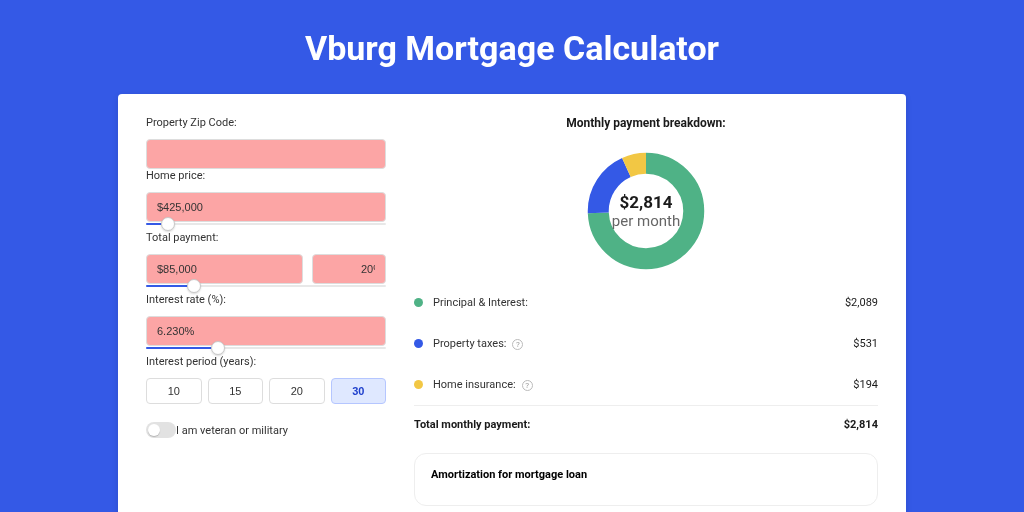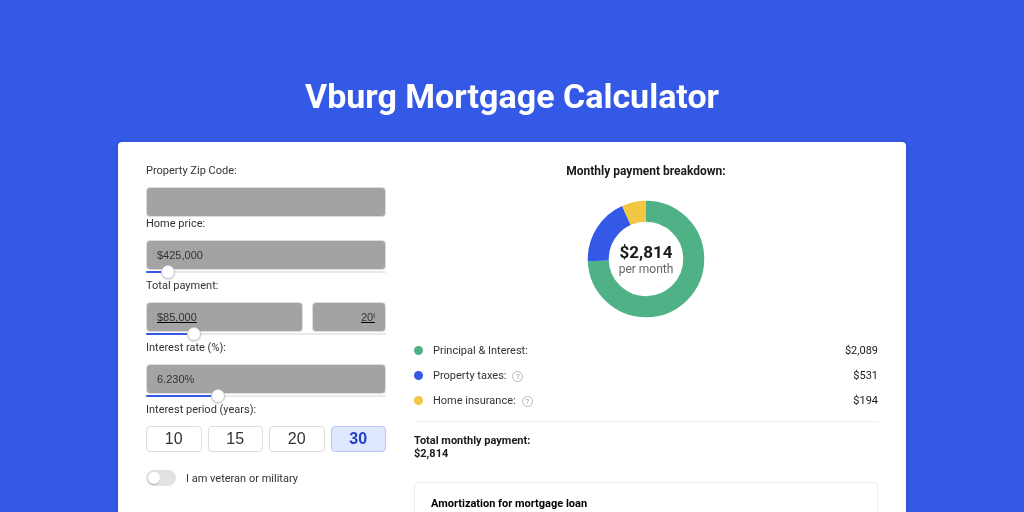--- a/index.html
+++ b/index.html
@@ -1,58 +1,58 @@
 <!DOCTYPE html>
 <html><head>
 <meta charset="utf-8">
 <style>
   * { box-sizing: border-box; margin:0; padding:0; }
   html,body { width:1024px; height:512px; overflow:hidden; font-family:-apple-system,BlinkMacSystemFont,"Segoe UI",Roboto,Arial,sans-serif; }
   body { background:#3459e6; }
-  .page-title { color:#fff; font-size:34px; font-weight:700; text-align:center; padding:28px 0 26px;margin-top:48px; }
+  .page-title { color:#fff; font-size:34px; font-weight:700; text-align:center; padding:28px 0 26px; }
   .card { background:#fff; width:788px; margin:0 auto; border-radius:4px 4px 0 0; box-shadow:0 2px 6px rgba(0,0,0,.12); height:600px; padding:22px 28px; display:flex; gap:28px; }
   .left { width:240px; flex-shrink:0; }
   .right { flex:1; }
   .field-label { font-size:11px; color:#333; margin-bottom:10px; display:block; }
-  .text-input { width:100%; height:30px; border:1px solid #ddd; border-radius:4px; font-size:11px; padding:0 10px; color:#333; background:#a3a3a3; }
+  .text-input { width:100%; height:30px; border:1px solid #ddd; border-radius:4px; font-size:11px; padding:0 10px; color:#333; background:#fca5a5; }
   .field { margin-bottom:0; }
   .slider-wrap { position:relative; height:10px; margin-top:-1px; }
   .slider-track { position:absolute; left:0; right:0; top:2px; height:2px; background:#e8e8e8; border-radius:2px; }
   .slider-fill { position:absolute; left:0; top:2px; height:2px; background:#3459e6; border-radius:2px; }
   .slider-thumb { position:absolute; top:-4px; width:14px; height:14px; background:#fff; border:1px solid #c9c9c9; border-radius:50%; box-shadow:0 1px 2px rgba(0,0,0,.15); transform:translateX(-50%); }
-  .down-row { display:flex; gap:9px;text-decoration:underline; }
+  .down-row { display:flex; gap:9px; }
   .down-row .text-input:first-child { flex:1; }
   .down-row .text-input.pct { width:74px; flex:none;padding-left:48px; }
   .periods { display:flex; gap:6px; }
-  .period-btn { flex:1; height:26px; border:1px solid #ddd; background:#fff; border-radius:4px; font-size:16px; color:#333; cursor:pointer; }
+  .period-btn { flex:1; height:26px; border:1px solid #ddd; background:#fff; border-radius:4px; font-size:11px; color:#333; cursor:pointer; }
   .period-btn.active { background:#dfe8ff; border-color:#b5c6ff; color:#1e3fcc; font-weight:600; }
-  .toggle-row { display:flex; align-items:center; gap:10px; margin-top:18px; }
+  .toggle-row { display:flex; align-items:center; margin-top:18px; }
   .toggle { width:30px; height:16px; background:#e2e2e2; border-radius:10px; position:relative; }
   .toggle::after { content:""; position:absolute; left:2px; top:2px; width:12px; height:12px; background:#fff; border-radius:50%; box-shadow:0 1px 1px rgba(0,0,0,.2); }
   .toggle-label { font-size:11px; color:#333; }
   .section-title { font-size:12px; font-weight:700; color:#1a1a1a; margin-bottom:18px;text-align:center; }
   .donut-wrap { display:flex; justify-content:center; margin-bottom:22px; }
   .donut { position:relative; width:126px; height:126px; }
   .donut svg { width:126px; height:126px; transform:rotate(-90deg); }
   .donut-center { position:absolute; inset:0; display:flex; flex-direction:column; align-items:center; justify-content:center; }
   .donut-amount { font-size:17px; font-weight:700; color:#1a1a1a; }
-  .donut-sub { font-size:12px; color:#666; }
-  .legend { display:flex; flex-direction:column; gap:12px; margin-bottom:14px; }
+  .donut-sub { font-size:15px; color:#666; }
+  .legend { display:flex; flex-direction:column; gap:28px; margin-bottom:14px; }
   .legend-row { display:flex; align-items:center; font-size:11px; color:#333; }
   .dot { width:9px; height:9px; border-radius:50%; margin-right:10px; flex-shrink:0; }
   .dot.green { background:#4fb286; }
   .dot.blue { background:#3459e6; }
   .dot.yellow { background:#f2c744; }
   .legend-label { flex:1; }
   .legend-val { color:#1a1a1a; }
   .info-icon { display:inline-block; width:11px; height:11px; border:1px solid #bbb; border-radius:50%; font-size:8px; color:#999; text-align:center; line-height:9px; margin-left:6px; }
   .divider { height:1px; background:#eee; margin:4px 0 12px; }
-  .total-row { display:flex; font-size:11px; font-weight:700; color:#1a1a1a;flex-direction:column; }
+  .total-row { display:flex; font-size:11px; font-weight:700; color:#1a1a1a; }
   .total-row .legend-label { flex:1; }
-  .amort-box { border:1px solid #eee; border-radius:4px; padding:14px 16px; margin-top:22px; }
+  .amort-box { border:1px solid #eee; border-radius:12px; padding:14px 16px; margin-top:22px; }
   .amort-title { font-size:11px; font-weight:700; margin-bottom:10px; }
   .amort-text { font-size:10px; color:#555; line-height:1.5; }
 </style>
 </head>
 <body>
 
 <h1 class="page-title">Vburg Mortgage Calculator</h1>
 
 <div class="card">
 

